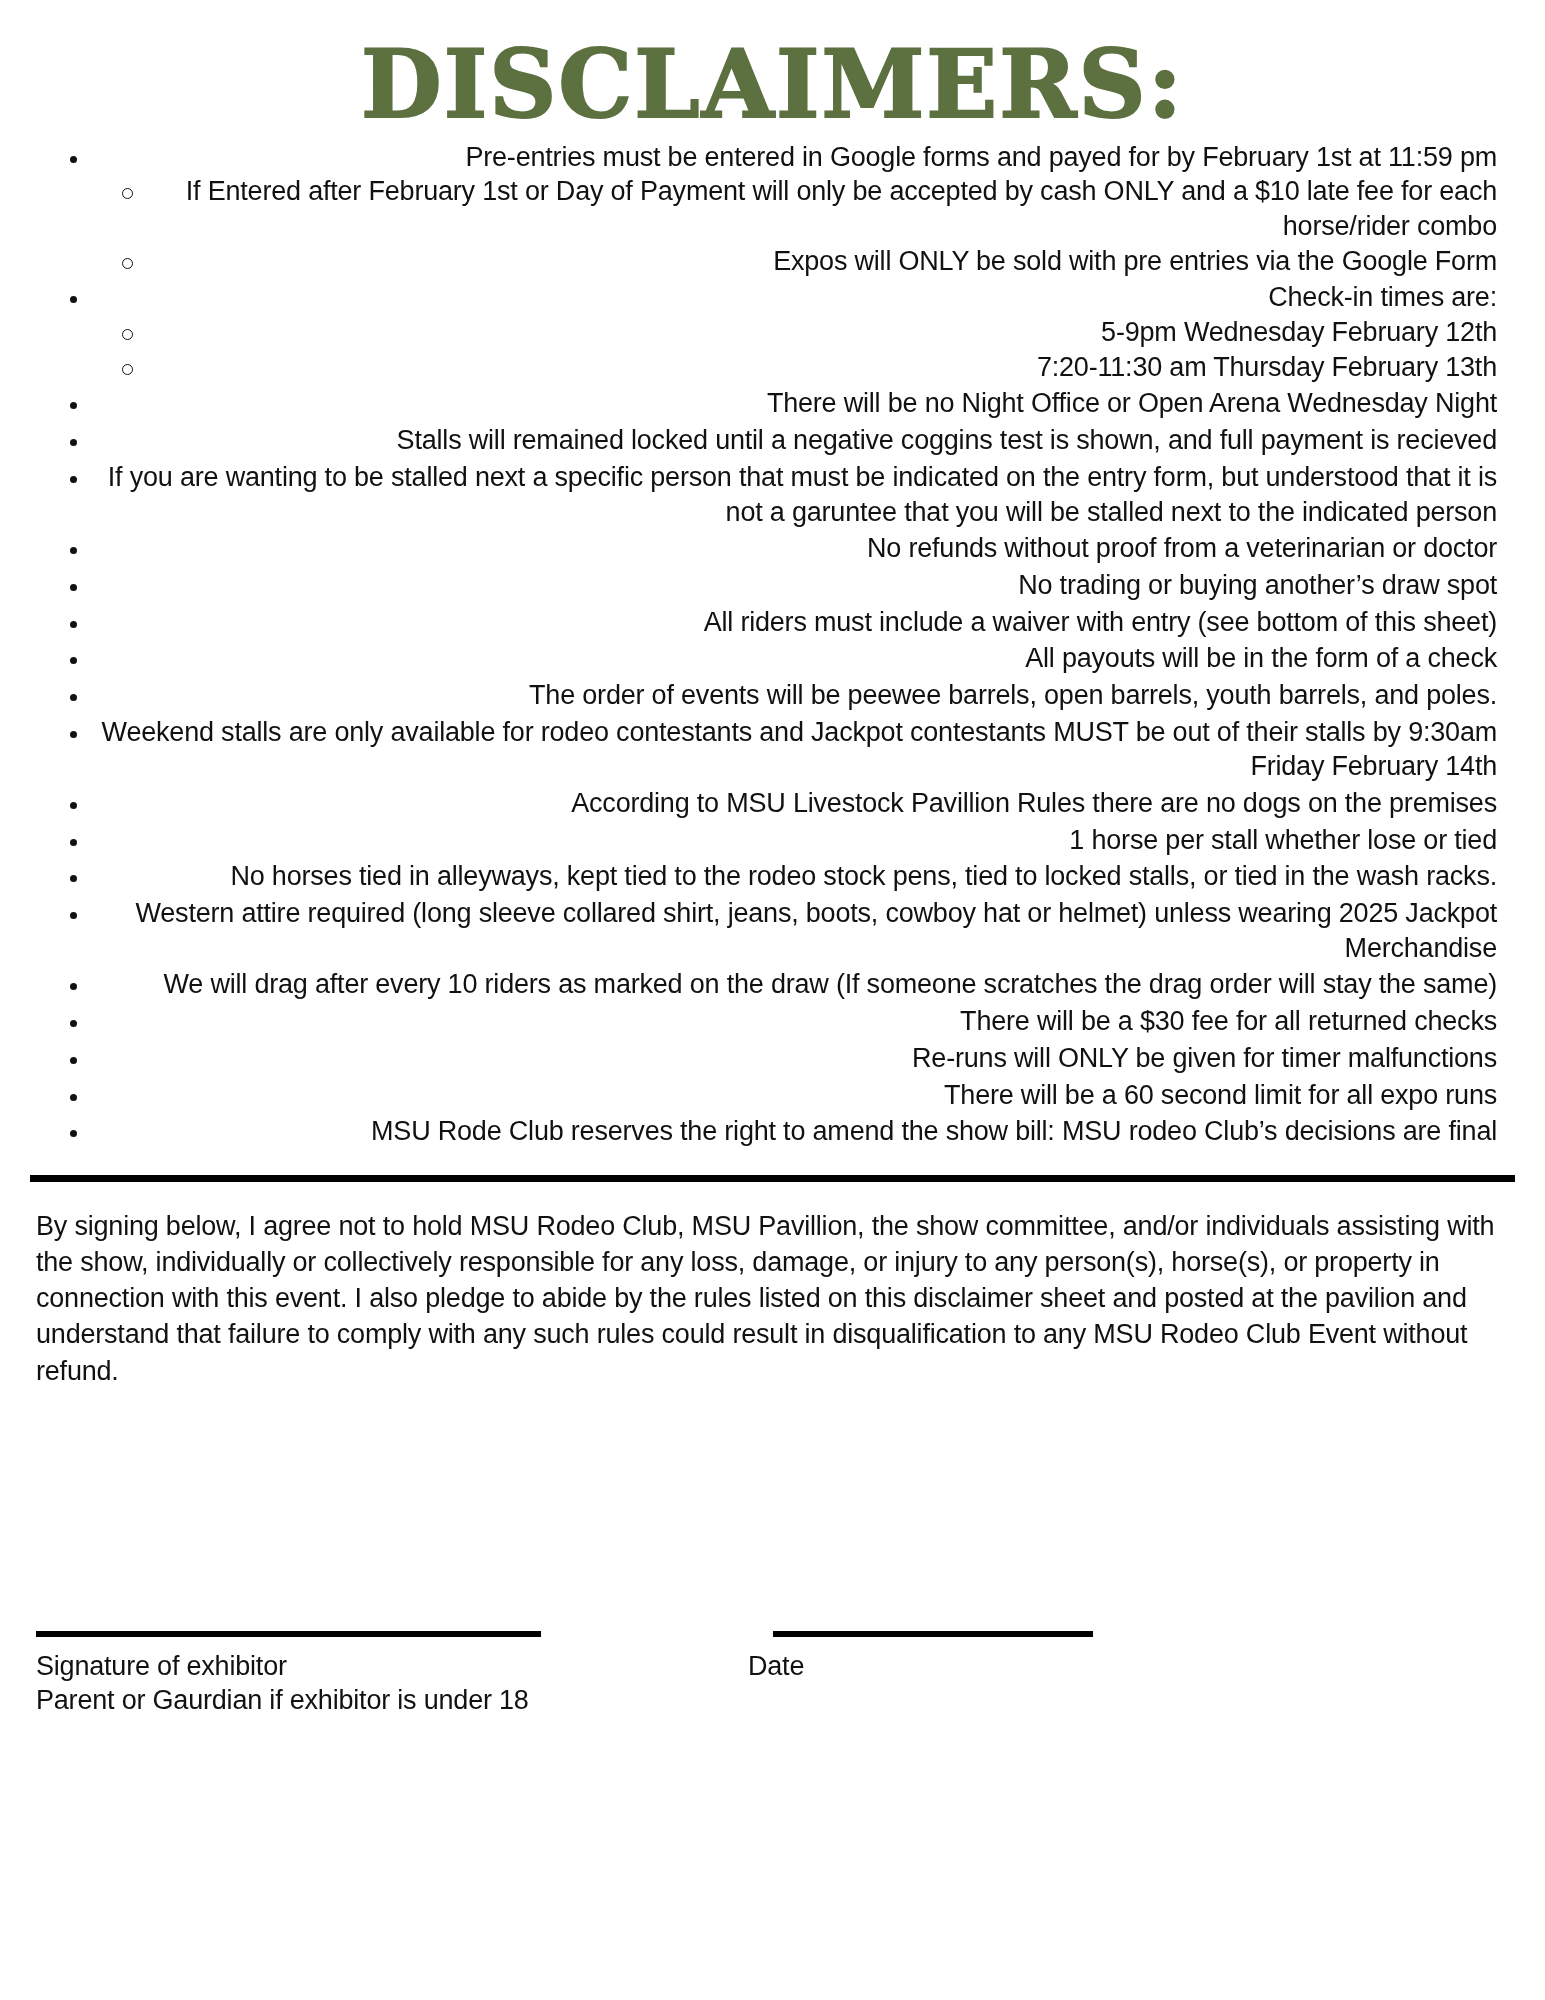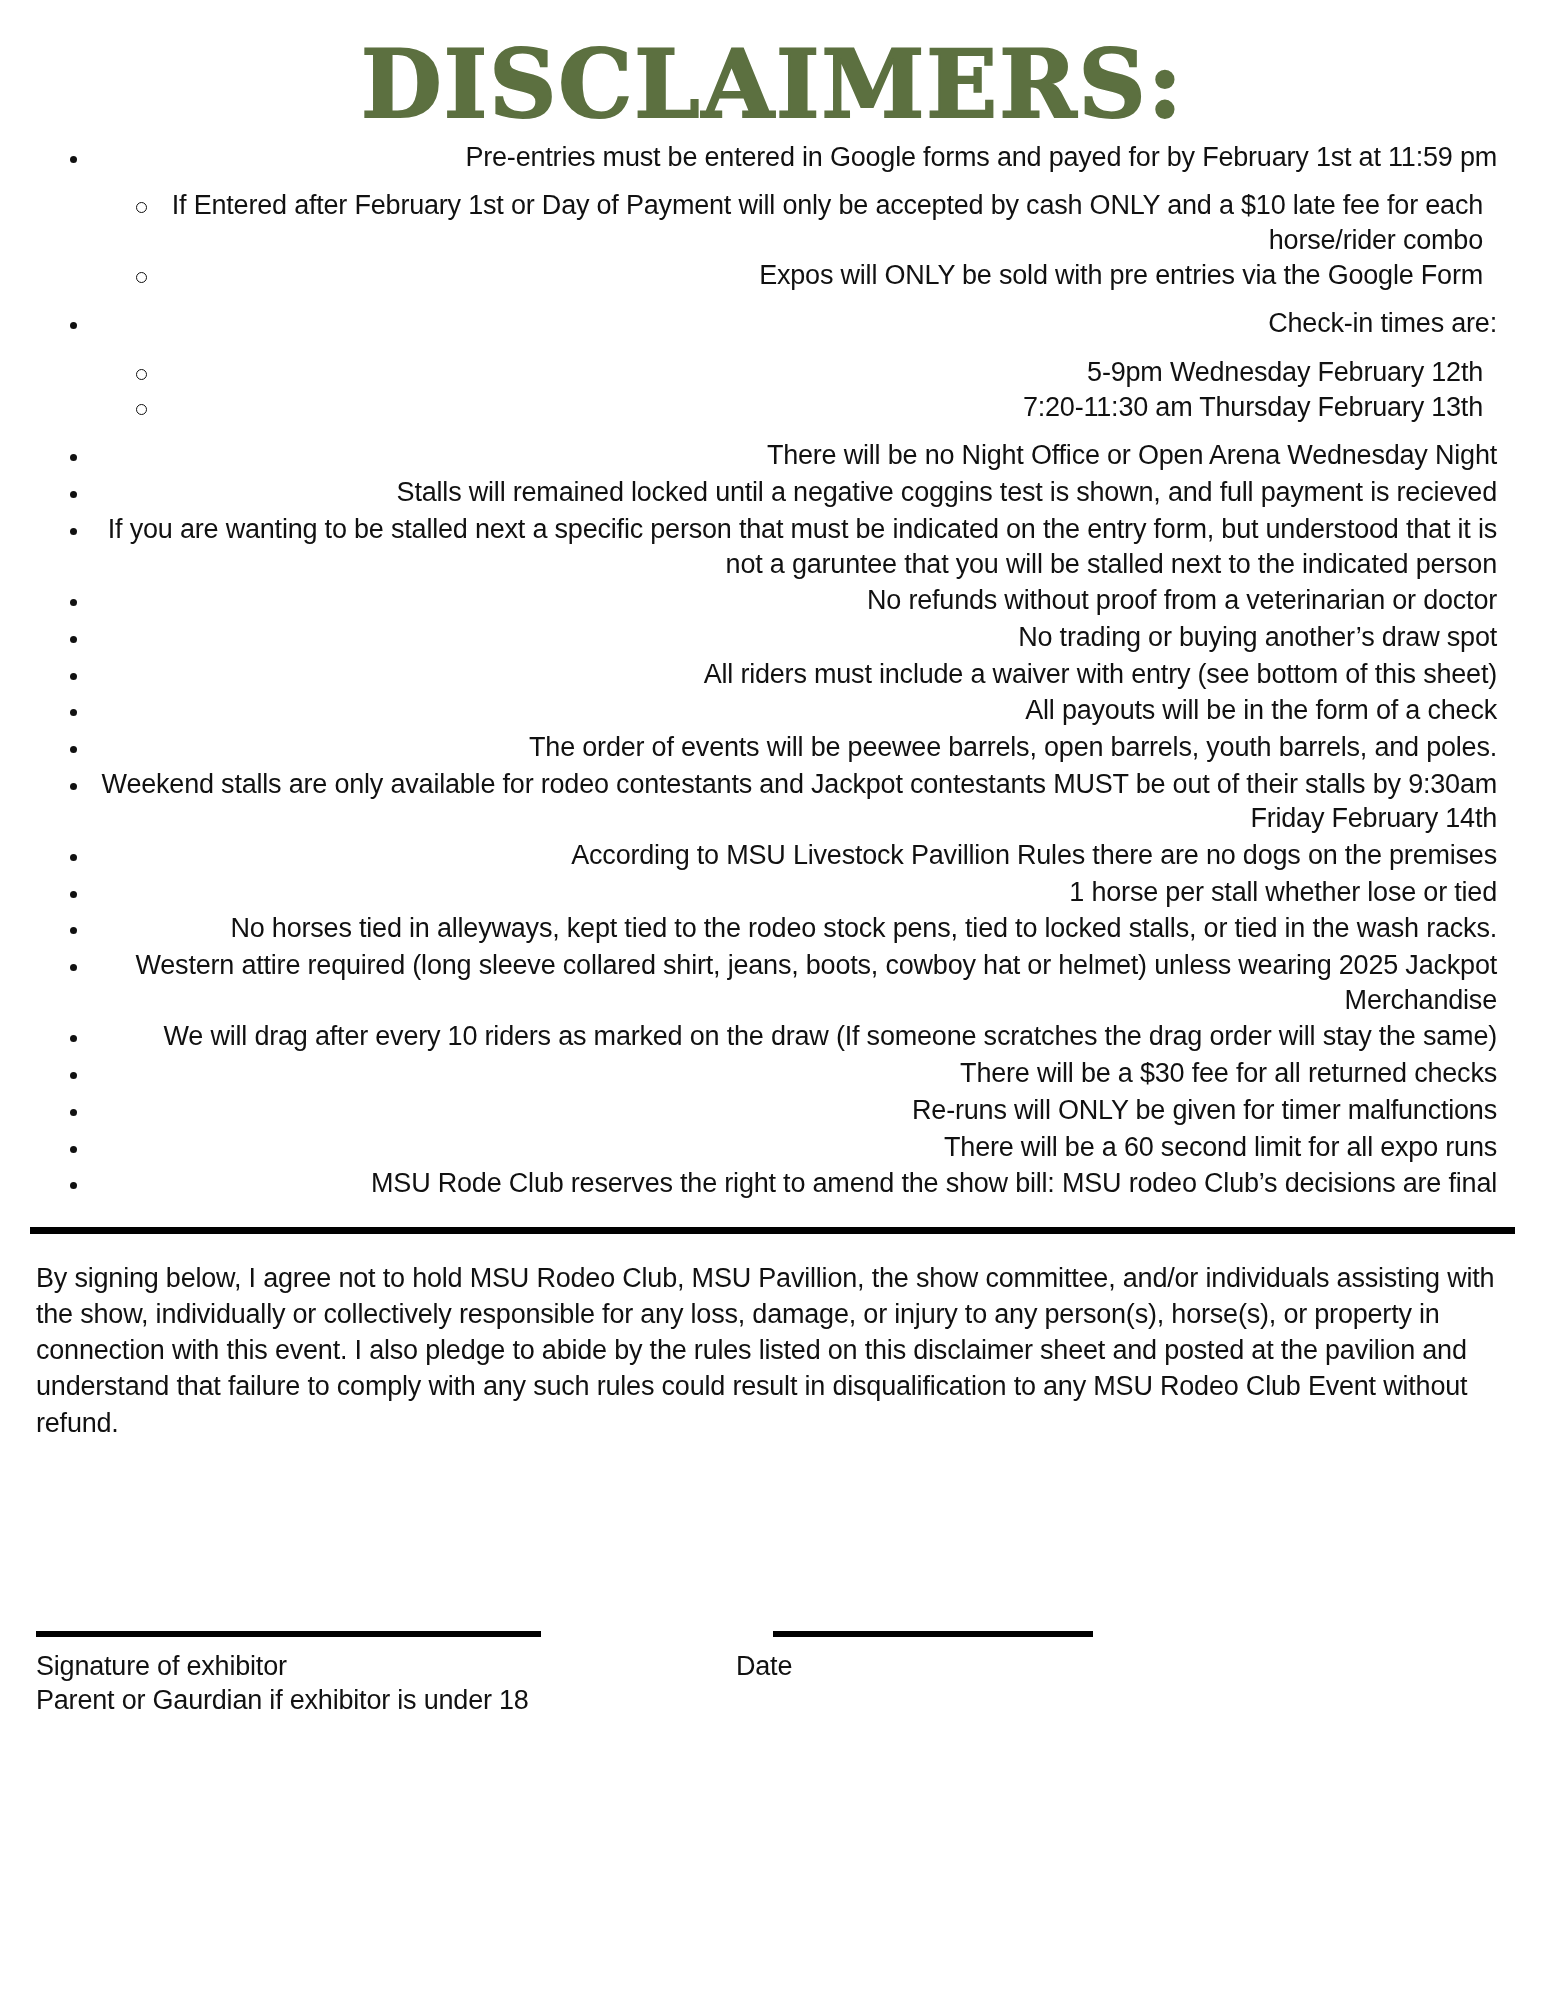--- a/index.html
+++ b/index.html
@@ -66,21 +66,21 @@
     position: absolute;
     left: 14px;
     top: 16px;
     width: 7px;
     height: 7px;
     border-radius: 50%;
     background: #111111;
   }
   ul.lvl2 {
     list-style: none;
-    margin: 14px;
+    margin: 0;
     padding: 0;
   }
   ul.lvl2 > li {
     position: relative;
     padding-left: 42px;
     margin-left: 12px;
     font-size: 27px;
     line-height: 1.285;
     letter-spacing: -0.2px;
   }
@@ -127,21 +127,21 @@
   }
   .sign-rule {
     height: 6px;
     background: #000000;
   }
   .sign-rule.a { width: 505px; }
   .sign-rule.b { width: 320px; }
 
   .sign-labels {
     display: flex;
-    gap: 0;
+    gap: 12px;
     position: relative;
   }
   .sig-col { width: 700px; }
   .date-col { }
   .sign-label {
     font-size: 27px;
     line-height: 1.28;
     letter-spacing: -0.2px;
   }
 </style>

